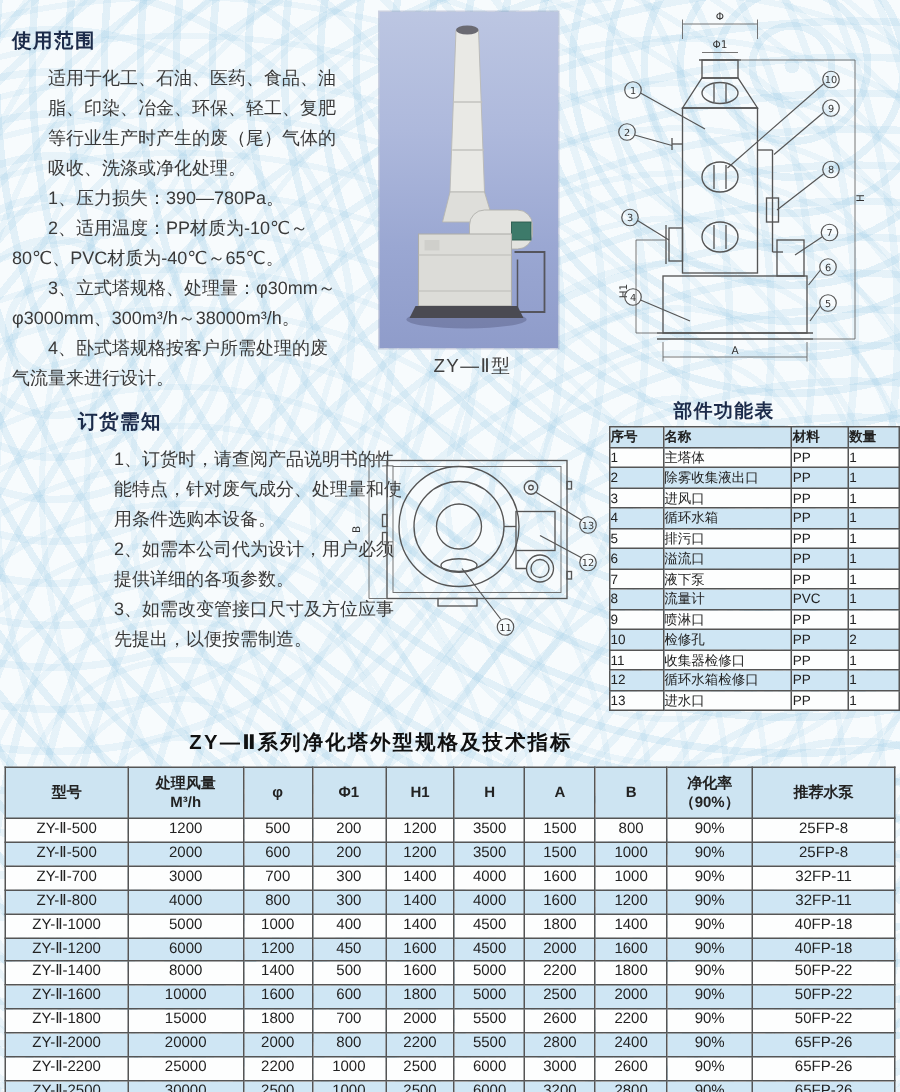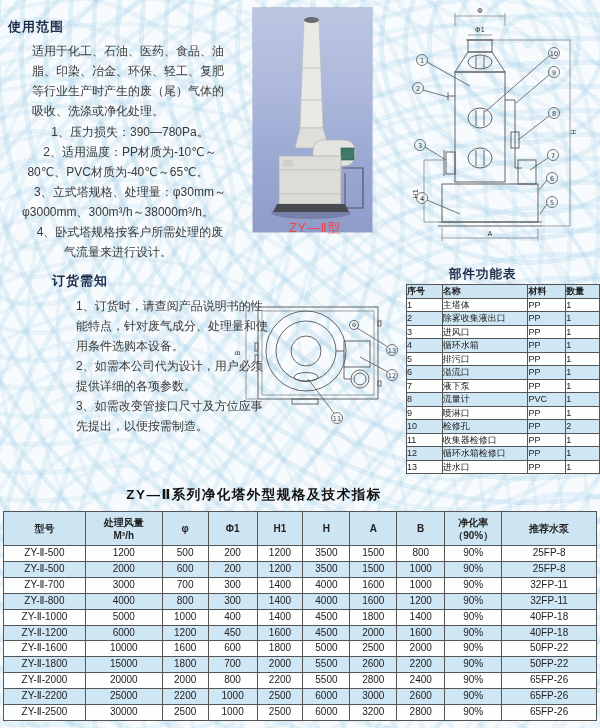--- a/index.html
+++ b/index.html
@@ -11,31 +11,31 @@
     background-image:
       repeating-radial-gradient(circle at 88% 6%, rgba(150,200,228,.22) 0 5px, transparent 5px 24px),
       repeating-radial-gradient(circle at 6% 30%, rgba(150,200,228,.16) 0 5px, transparent 5px 28px),
       repeating-radial-gradient(circle at 75% 45%, rgba(150,200,228,.14) 0 4px, transparent 4px 30px),
       repeating-radial-gradient(circle at 20% 75%, rgba(150,200,228,.14) 0 4px, transparent 4px 26px),
       repeating-radial-gradient(circle at 95% 88%, rgba(150,200,228,.18) 0 5px, transparent 5px 24px);
   }
   .abs{position:absolute;}
   h3.sec{font-size:13px;font-weight:bold;color:#1c2b4a;margin:0 0 6px 0;letter-spacing:1px;}
   .body-text{font-size:12px;line-height:20px;color:#3a3a3a;}
-  .indent-block{margin-left:24px;font-family:Liberation Mono, monospace;}
-  .ti{text-indent:24px;text-align:center;}
+  .indent-block{margin-left:24px;}
+  .ti{text-indent:24px;}
   .order-item{margin-left:24px;}
 
   
   .photo{
     left:253px;top:8px;width:119px;height:224px;
     background:linear-gradient(180deg,#bcc6e2 0%,#aeb9dc 35%,#9aa7d2 70%,#8f9cca 100%);
     box-shadow:0 0 0 1px rgba(120,130,170,.35);
   }
-  .photo-caption{left:230px;top:220px;width:170px;text-align:center;font-size:12.5px;color:#ef4444;letter-spacing:1px;}
+  .photo-caption{left:230px;top:236px;width:170px;text-align:center;font-size:12.5px;color:#404040;letter-spacing:1px;}
 
   
   svg{display:block;}
   .dline{stroke:#555;stroke-width:0.9;fill:none;}
   .dthin{stroke:#666;stroke-width:0.6;fill:none;}
   .dtext{font-size:7px;fill:#333;font-family:"DejaVu Sans",sans-serif;}
   .callout{stroke:#555;stroke-width:0.8;fill:none;}
   .callout-num{font-size:6.5px;fill:#333;text-anchor:middle;font-family:"DejaVu Sans",sans-serif;}
 
   
@@ -444,20 +444,32 @@
           <td>1200</td>
           <td>450</td>
           <td>1600</td>
           <td>4500</td>
           <td>2000</td>
           <td>1600</td>
           <td>90%</td>
           <td>40FP-18</td>
         </tr>
         <tr>
+          <td>ZY-Ⅱ-1400</td>
+          <td>8000</td>
+          <td>1400</td>
+          <td>500</td>
+          <td>1600</td>
+          <td>5000</td>
+          <td>2200</td>
+          <td>1800</td>
+          <td>90%</td>
+          <td>50FP-22</td>
+        </tr>
+        <tr>
           <td>ZY-Ⅱ-1600</td>
           <td>10000</td>
           <td>1600</td>
           <td>600</td>
           <td>1800</td>
           <td>5000</td>
           <td>2500</td>
           <td>2000</td>
           <td>90%</td>
           <td>50FP-22</td>

